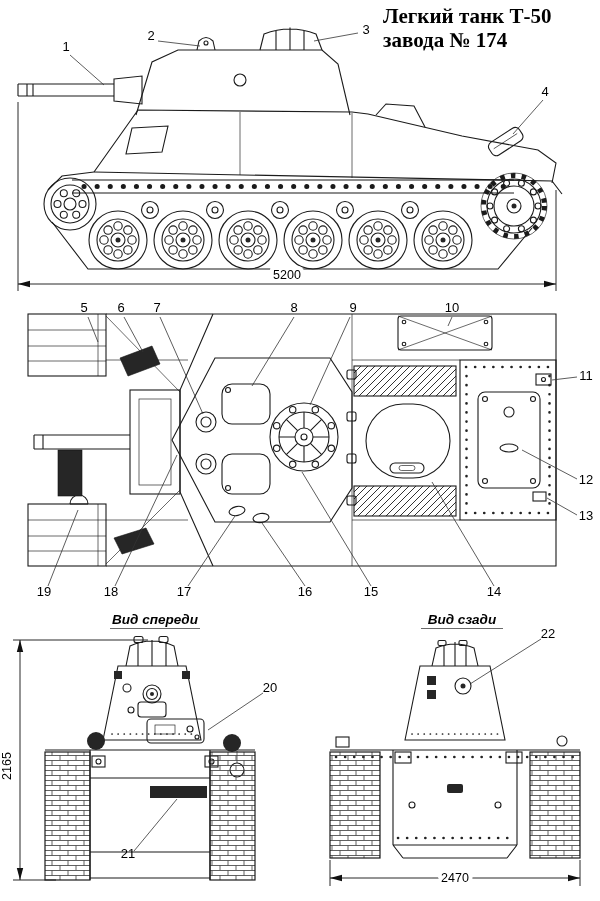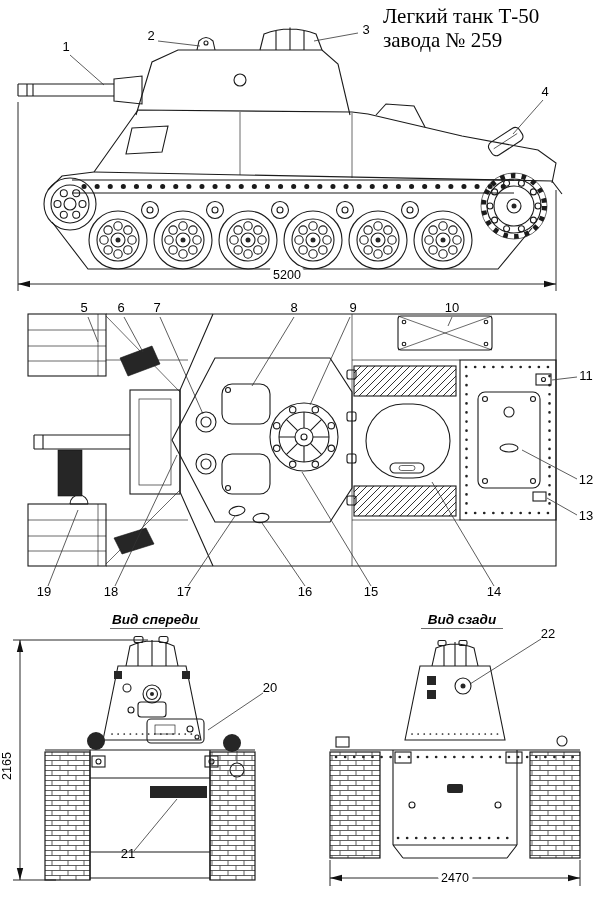--- a/index.html
+++ b/index.html
@@ -1,20 +1,20 @@
 <!DOCTYPE html>
 <html><head>
 <meta charset="utf-8">
 <style>
   html,body{margin:0;padding:0;background:#fff;}
   #page{position:relative;width:600px;height:901px;background:#fff;overflow:hidden;
         font-family:"Liberation Sans",sans-serif;}
   #page svg{position:absolute;left:0;}
   .title{position:absolute;left:383px;top:4px;font-family:"Liberation Serif",serif;
-         font-weight:normal;font-size:21px;line-height:1.15;color:#000;white-space:nowrap;}
+         font-weight:bold;font-size:21px;line-height:1.15;color:#000;white-space:nowrap;}
   .ln{fill:none;stroke:#1b1b1b;stroke-width:1.1;}
   .thin{fill:none;stroke:#1b1b1b;stroke-width:0.65;}
   .lnf{fill:#262626;stroke:none;}
   .fillr{fill:#262626;stroke:#111;stroke-width:0.6;}
   .teeth{fill:none;stroke:#1b1b1b;stroke-width:5;stroke-dasharray:4.5 6.3;}
   .dots{fill:none;stroke:#1b1b1b;stroke-width:5;stroke-dasharray:0.1 13;stroke-linecap:round;}
   .dots2{fill:none;stroke:#222;stroke-width:2.6;stroke-dasharray:0.1 9;stroke-linecap:round;}
   .dots3{fill:none;stroke:#222;stroke-width:1.7;stroke-dasharray:0.1 6;stroke-linecap:round;}
   .ldr{fill:none;stroke:#333;stroke-width:0.8;}
   .dim{fill:none;stroke:#111;stroke-width:0.9;}
@@ -27,21 +27,21 @@
   .halo{stroke:#fff;stroke-width:8;paint-order:stroke;stroke-linejoin:round;}
   .vlabel{font-style:italic;font-weight:bold;font-size:13.5px;fill:#000;}
 </style>
 </head>
 <body>
 
 <div id="page">
 
   <div class="title">
     <div>Легкий танк Т-50</div>
-    <div>завода № 259</div>
+    <div>завода № 174</div>
   </div>
 
   <svg style="top:0" width="600" height="300" viewBox="0 0 600 300">
     <defs>
       <g id="rw">
         <circle r="29" class="ln"></circle>
           <circle r="21" class="ln"></circle>
           <circle r="7" class="ln"></circle>
           <circle r="2.5" class="lnf"></circle>
         <circle cx="14" cy="0" r="4.2" class="ln"></circle>

